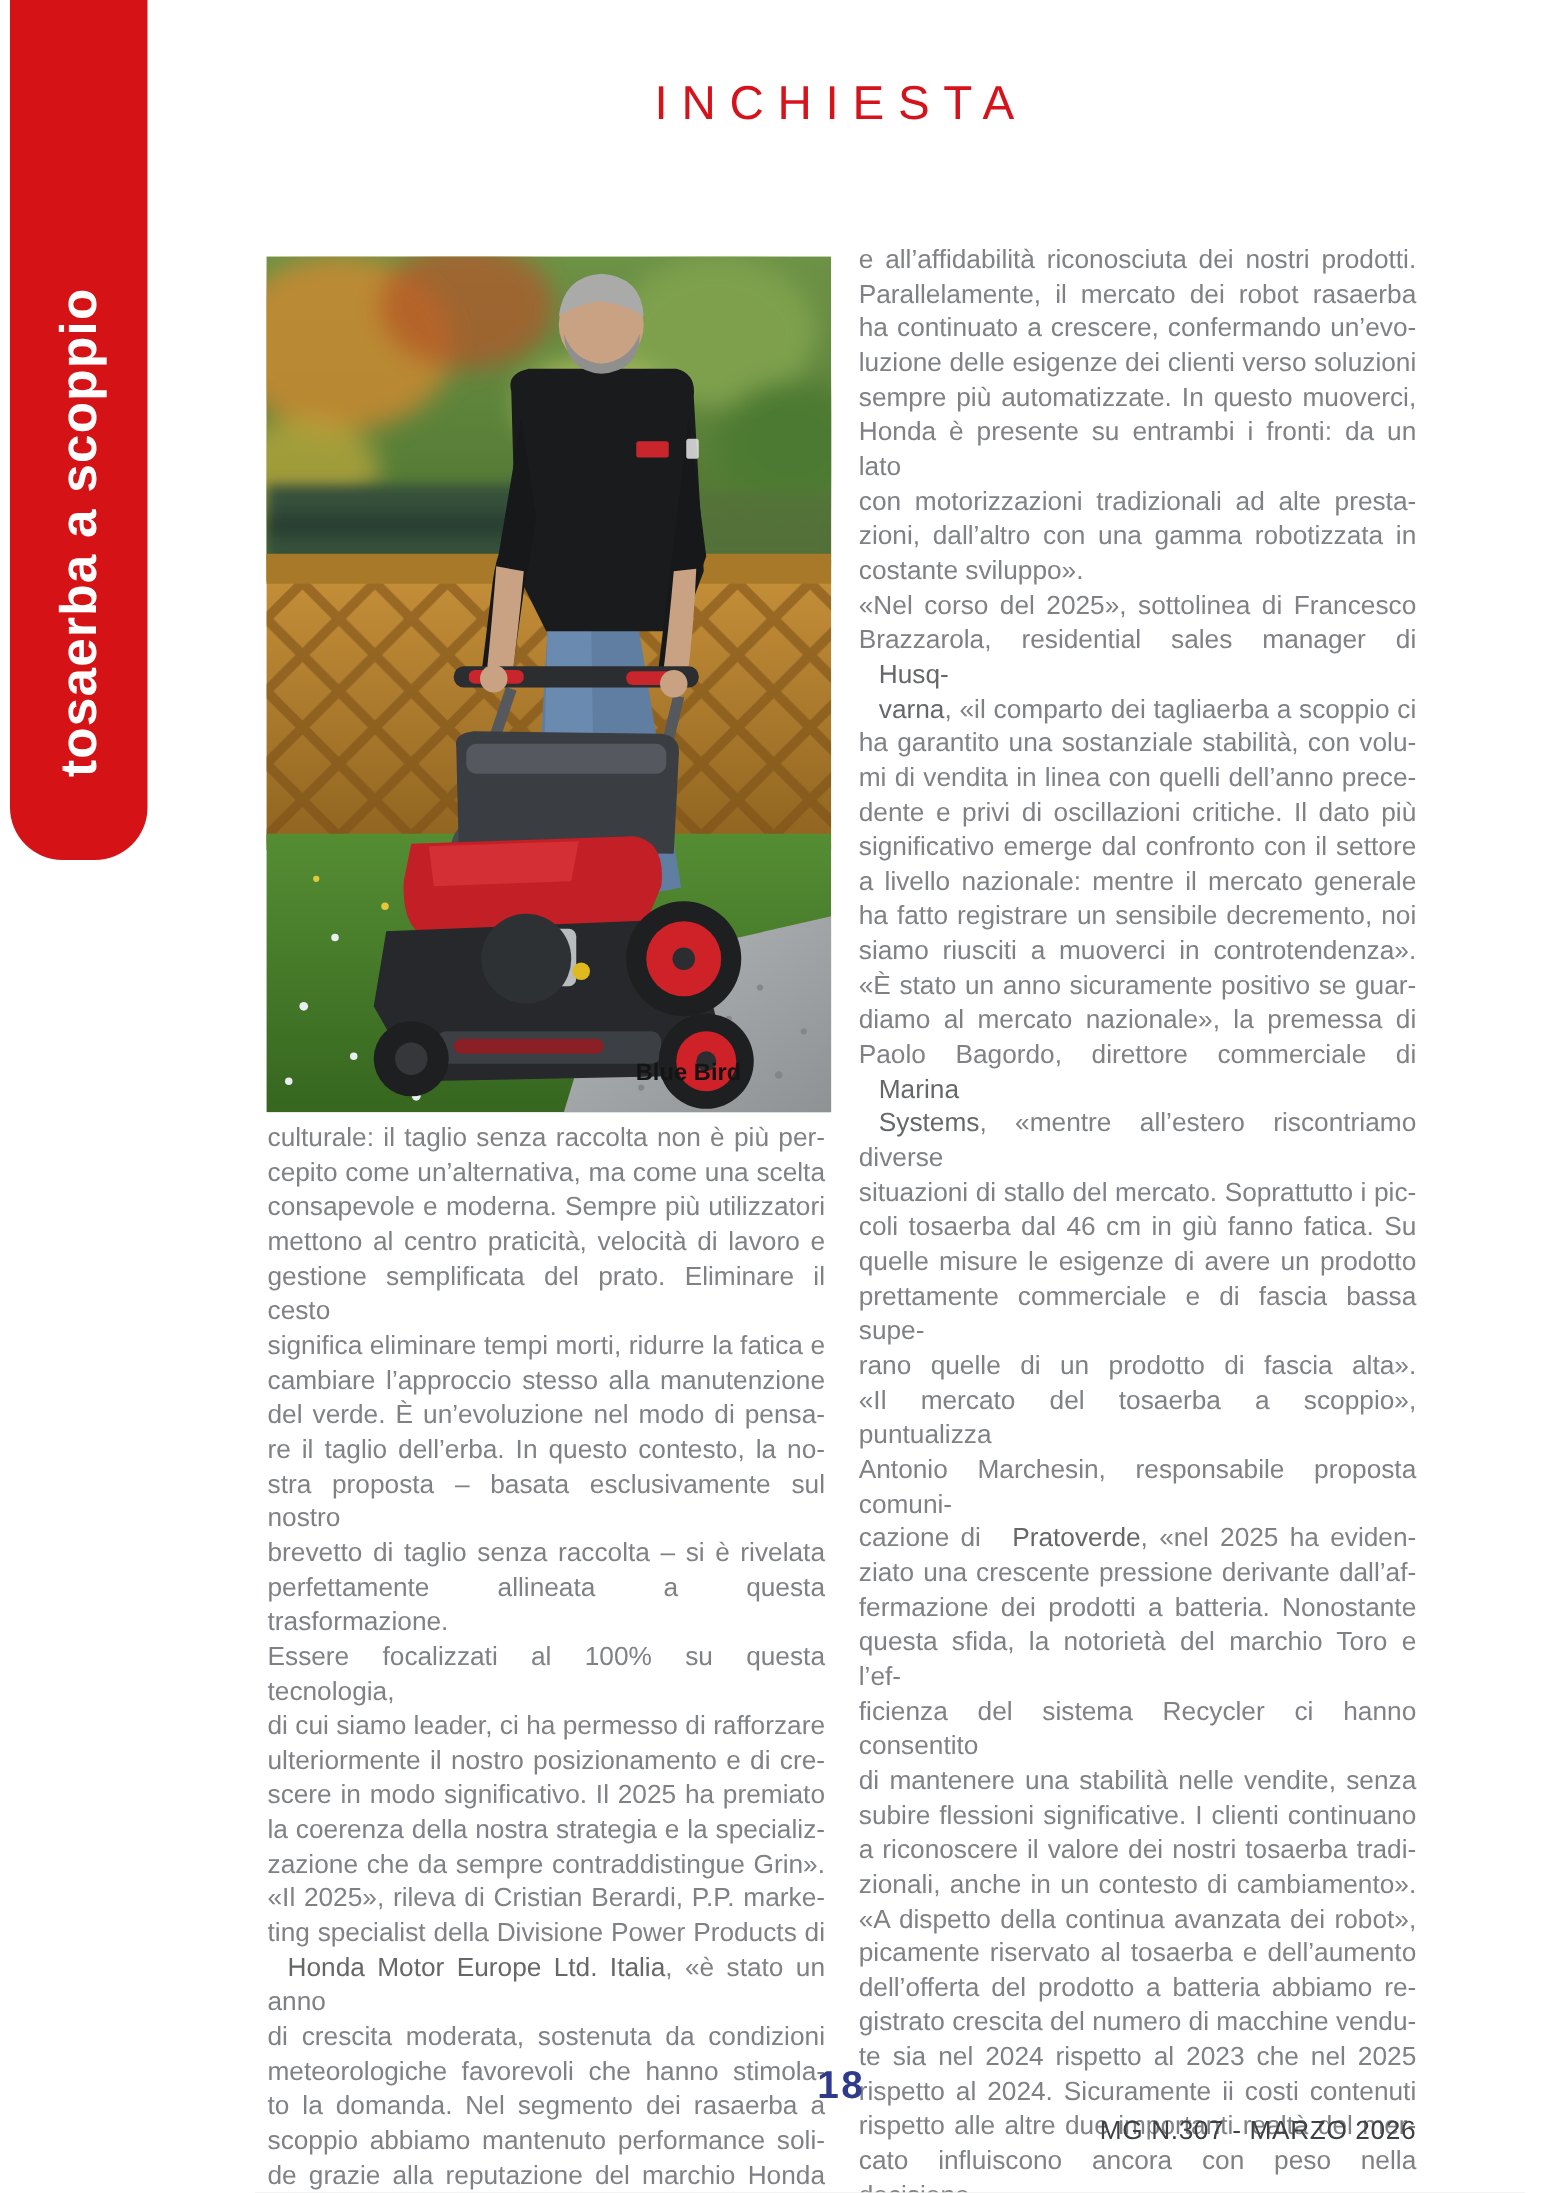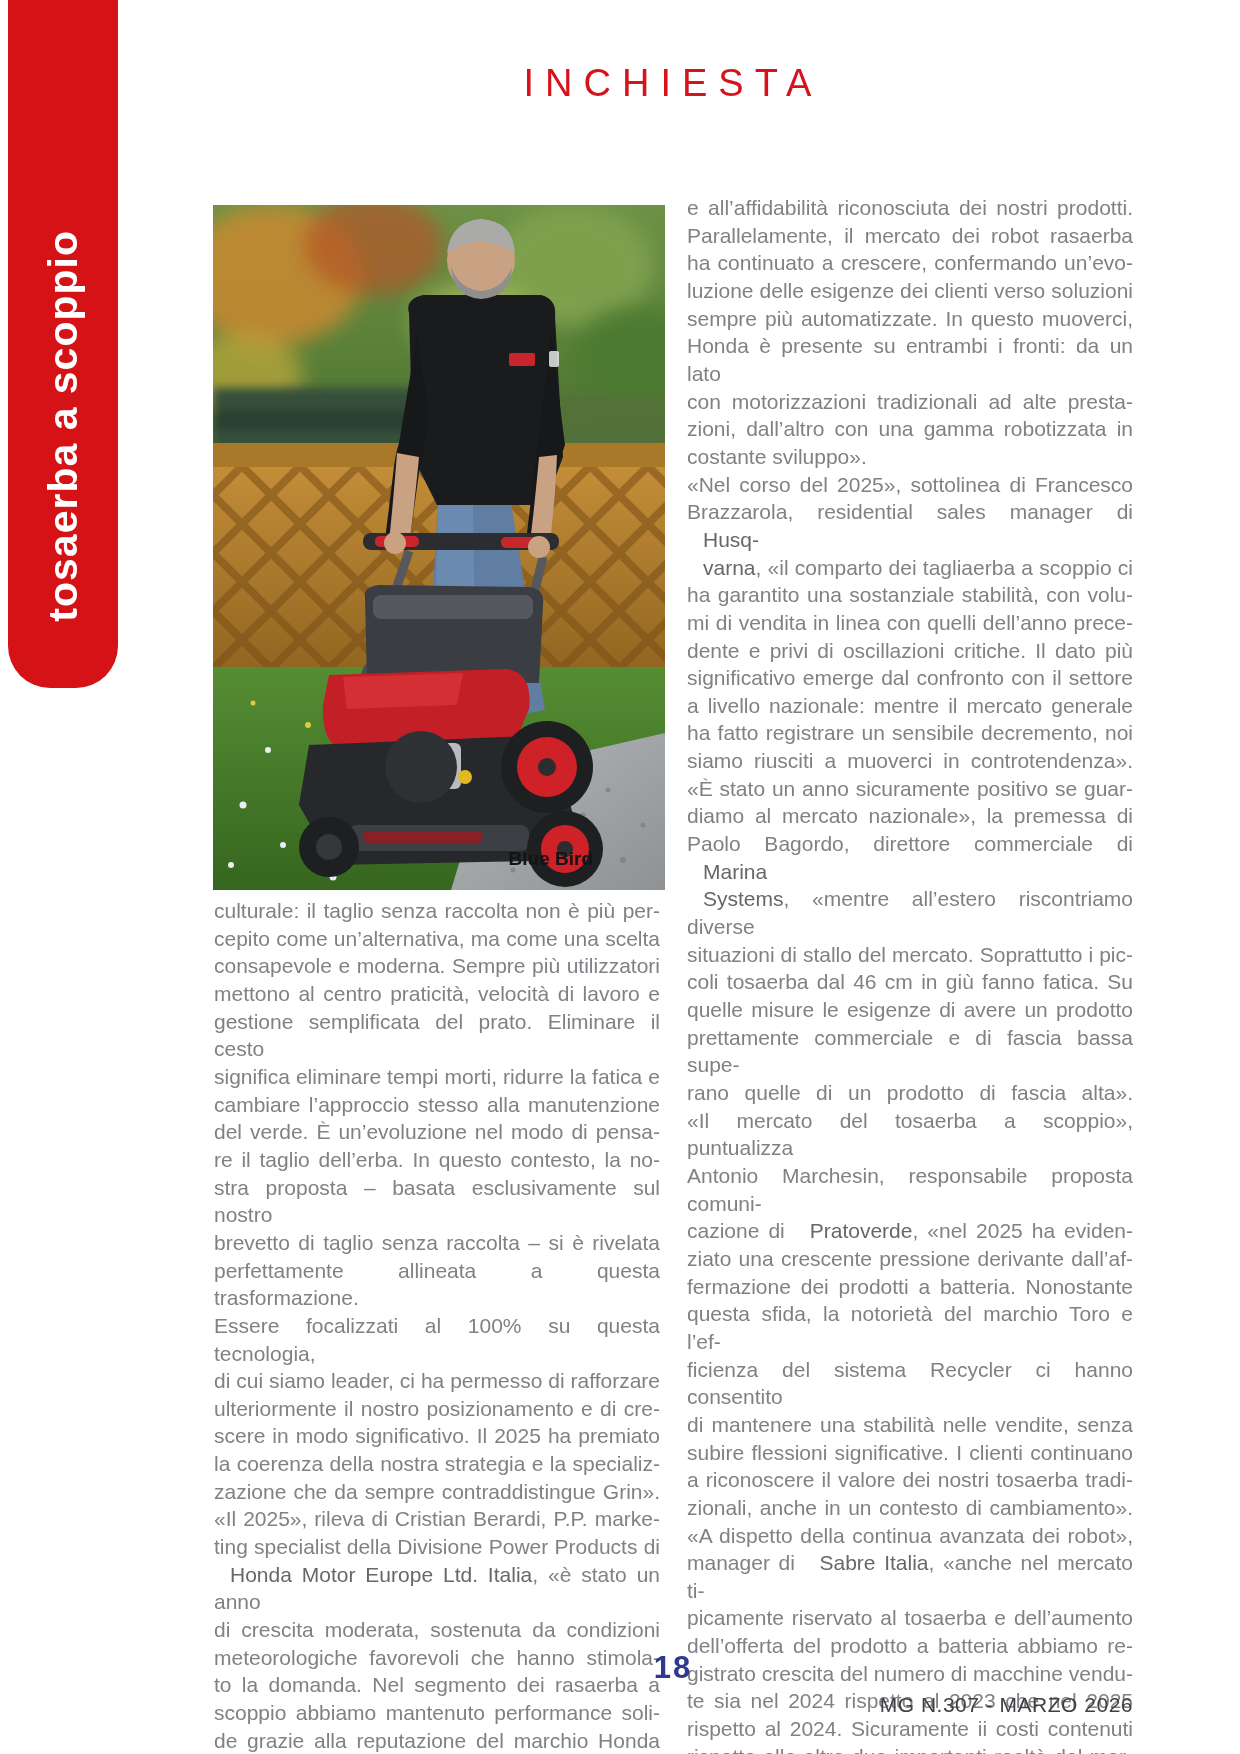--- a/index.html
+++ b/index.html
@@ -258,21 +258,20 @@
       <div class="tline"><span>cazione di </span><strong>Pratoverde</strong><span>, «nel 2025 ha eviden-</span></div>
       <div class="tline"><span>ziato una crescente pressione derivante dall’af-</span></div>
       <div class="tline"><span>fermazione dei prodotti a batteria. Nonostante</span></div>
       <div class="tline"><span>questa sfida, la notorietà del marchio Toro e l’ef-</span></div>
       <div class="tline"><span>ficienza del sistema Recycler ci hanno consentito</span></div>
       <div class="tline"><span>di mantenere una stabilità nelle vendite, senza</span></div>
       <div class="tline"><span>subire flessioni significative. I clienti continuano</span></div>
       <div class="tline"><span>a riconoscere il valore dei nostri tosaerba tradi-</span></div>
       <div class="tline"><span>zionali, anche in un contesto di cambiamento».</span></div>
       <div class="tline"><span>«A dispetto della continua avanzata dei robot»,</span></div>
-      <div class="tline"><span>manager di </span><strong>Sabre Italia</strong><span>, «anche nel mercato ti-</span></div>
       <div class="tline"><span>picamente riservato al tosaerba e dell’aumento</span></div>
       <div class="tline"><span>dell’offerta del prodotto a batteria abbiamo re-</span></div>
       <div class="tline"><span>gistrato crescita del numero di macchine vendu-</span></div>
       <div class="tline"><span>te sia nel 2024 rispetto al 2023 che nel 2025</span></div>
       <div class="tline"><span>rispetto al 2024. Sicuramente ii costi contenuti</span></div>
       <div class="tline"><span>rispetto alle altre due importanti realtà del mer-</span></div>
       <div class="tline"><span>cato influiscono ancora con peso nella decisione</span></div>
     </div>
 
   <div class="page-number">18</div>

